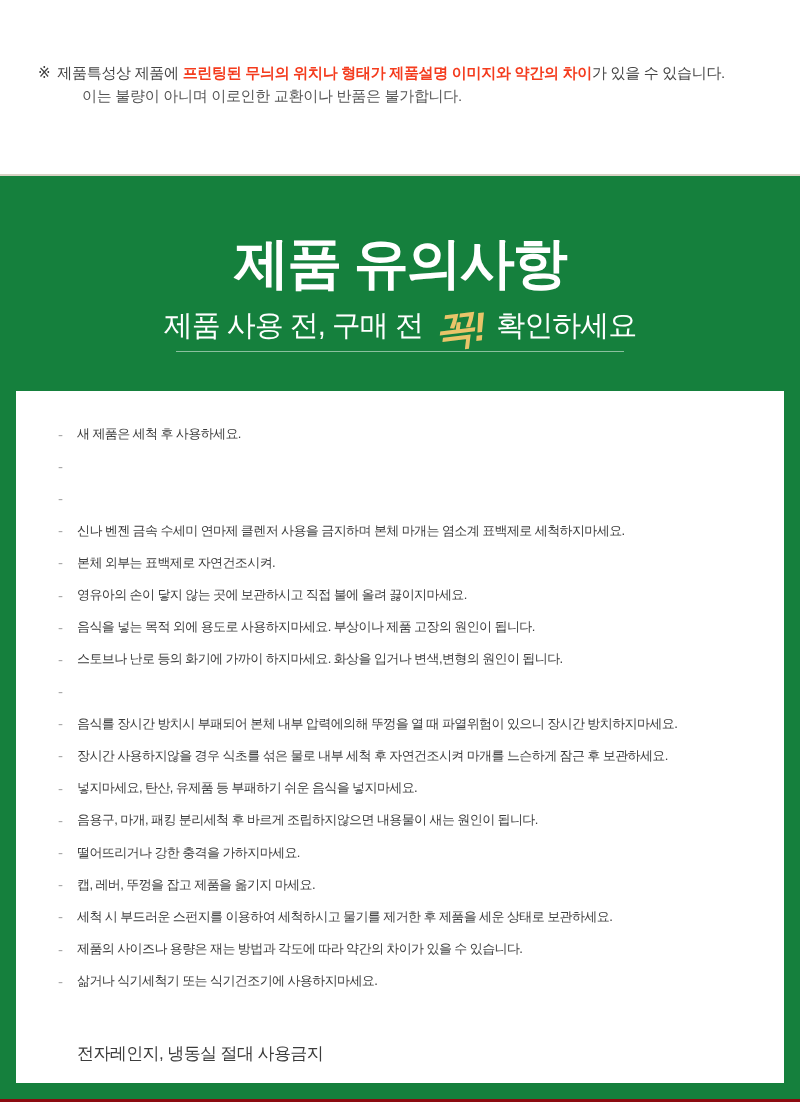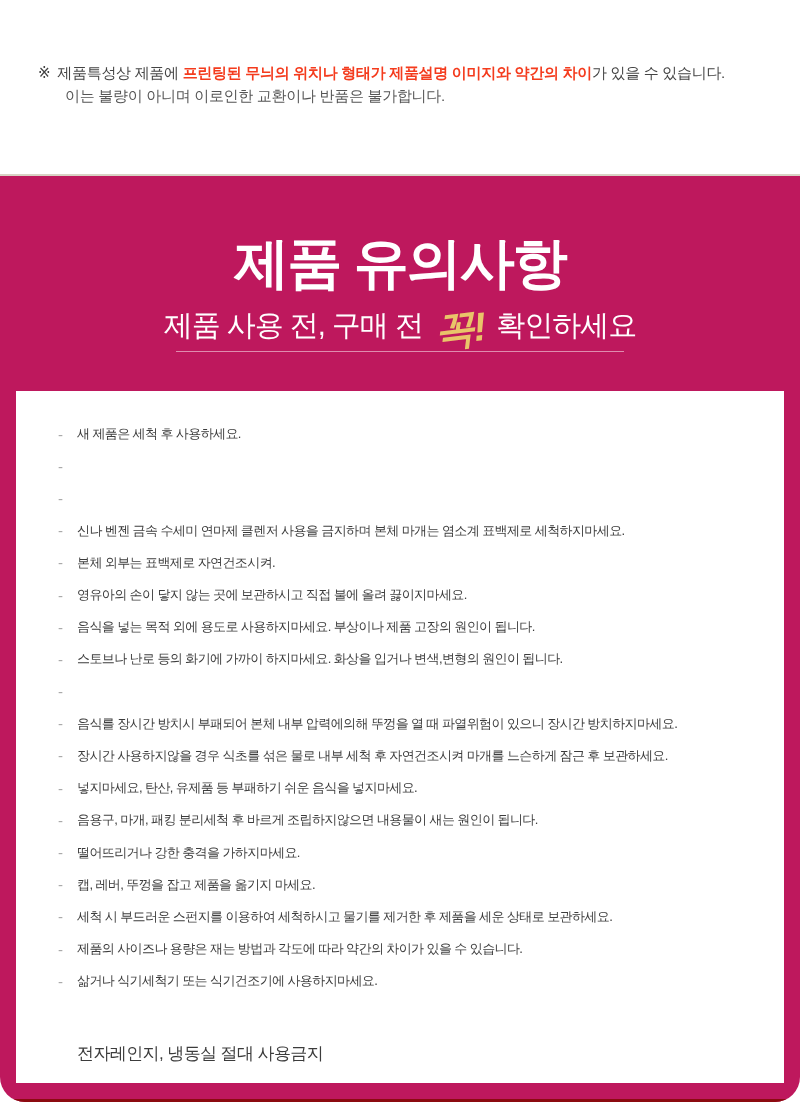--- a/index.html
+++ b/index.html
@@ -7,50 +7,49 @@
   body {
     width:800px;
     font-family:"Liberation Sans","DejaVu Sans",sans-serif;
   }
   .page {
     position:relative;
     width:800px;
     height:1102px;
     background:#ffffff;
     overflow:hidden;
-    border-radius:25px;
   }
 
   
   .notice {
     position:absolute;
     top:61px; left:38px;
     font-size:15px;
     line-height:23px;
     color:#444444;
     letter-spacing:-0.3px;
   }
   .notice .marker { margin-right:7px; color:#444444; }
   .notice .hl { color:#f43b1d; font-weight:bold; }
-  .notice .line2 { margin-left:27px; color:#555555; }
+  .notice .line2 { margin-left:44px; color:#555555; }
 
   
   .top-divider {
     position:absolute;
     top:174px; left:0;
     width:800px; height:2px;
     background:#d8d2c4;
   }
 
   
   .red-section {
     position:absolute;
     top:176px; left:0;
     width:800px; height:926px;
-    background:#be185d;
+    background:#15803d;
   }
   .banner-title {
     position:absolute;
     top:60px; left:0;
     width:800px;
     text-align:center;
     color:#ffffff;
     font-size:55px;
     font-weight:800;
     letter-spacing:-2px;

